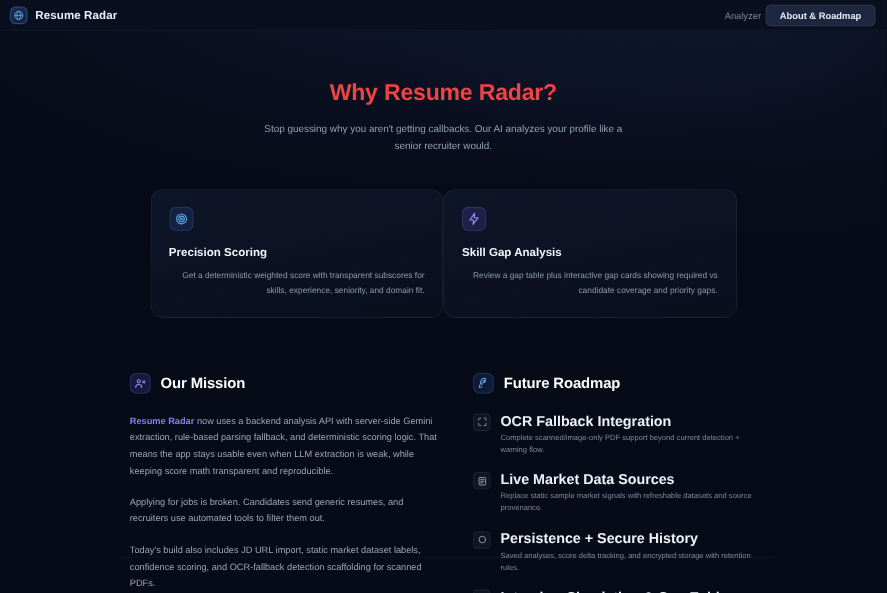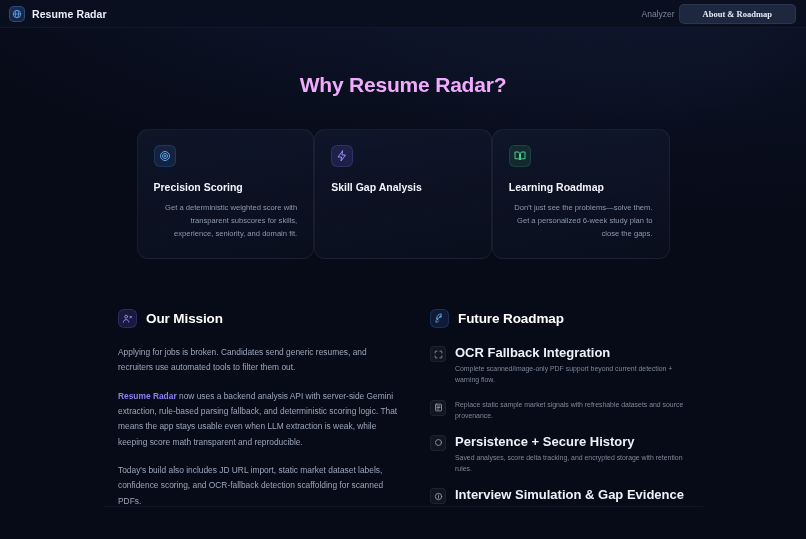--- a/index.html
+++ b/index.html
@@ -36,29 +36,29 @@
   .brand-name {
     font-size:10.5px; font-weight:bold; color:#e9eef8; letter-spacing:.1px;
   }
   .nav { margin-left:auto; display:flex; align-items:center; gap:0; }
   .nav-link {
     font-size:8.5px; color:#7b8699; padding:3px 4px;
     cursor:pointer; white-space:nowrap;
   }
   .nav-pill {
     font-size:8.5px; color:#e4eaf5; font-weight:bold;
-    padding:4px 23px; border-radius:5px;
+    padding:4px 12px; border-radius:5px;
     background:#1e2740; border:1px solid rgba(255,255,255,0.07);
-    cursor:pointer; white-space:nowrap;font-family:Liberation Serif, serif;
+    cursor:pointer; white-space:nowrap;
   }
 
   
   .hero { text-align:center; padding-top:45px; }
   .hero h1 {
-    font-size:21px; font-weight:bold; color:#f0abfc; letter-spacing:-.2px;
+    font-size:21px; font-weight:bold; color:#ef4444; letter-spacing:-.2px;
   }
   .hero p {
     margin:13px auto 0; max-width:340px;
     font-size:9px; line-height:1.65; color:#93a0b5;
   }
 
   
   .cards {
     display:flex; 
     margin:32px auto 0; width:533px;
@@ -144,20 +144,21 @@
     <span class="brand-name">Resume Radar</span>
   </div>
   <div class="nav">
     <span class="nav-link">Analyzer</span>
     <span class="nav-pill">About &amp; Roadmap</span>
   </div>
 </div>
 
 <div class="hero">
   <h1>Why Resume Radar?</h1>
+  <p>Stop guessing why you aren't getting callbacks. Our AI analyzes your profile like a senior recruiter would.</p>
 </div>
 
 <div class="cards">
 
   <div class="card">
     <div class="card-icon ic-blue">
       <svg width="12" height="12" viewBox="0 0 24 24" fill="none" stroke="#5fa4e8" stroke-width="2">
         <circle cx="12" cy="12" r="9"></circle>
           <circle cx="12" cy="12" r="5"></circle>
           <circle cx="12" cy="12" r="1.6"></circle>
@@ -167,52 +168,43 @@
     <p>Get a deterministic weighted score with transparent subscores for skills, experience, seniority, and domain fit.</p>
   </div>
 
   <div class="card">
     <div class="card-icon ic-purple">
       <svg width="12" height="12" viewBox="0 0 24 24" fill="none" stroke="#9b8dfa" stroke-width="2" stroke-linejoin="round" stroke-linecap="round">
         <path d="M13 2L4 14h7l-1 8 9-12h-7l1-8z"></path>
       </svg>
     </div>
     <h3>Skill Gap Analysis</h3>
-  </div>
-
-  <div class="card">
-    <div class="card-icon ic-green">
-      <svg width="12" height="12" viewBox="0 0 24 24" fill="none" stroke="#51c98e" stroke-width="2" stroke-linejoin="round">
-        <path d="M2 4h6a3 3 0 013 3v13a2.5 2.5 0 00-2.5-2.5H2z"></path>
-        <path d="M22 4h-6a3 3 0 00-3 3v13a2.5 2.5 0 012.5-2.5H22z"></path>
-      </svg>
-    </div>
-    <h3>Learning Roadmap</h3>
-    <p>Don't just see the problems—solve them. Get a personalized 6-week study plan to close the gaps.</p>
-  </div>
+    <p>Review a gap table plus interactive gap cards showing required vs candidate coverage and priority gaps.</p>
+  </div>
+
 
 </div>
 
 <div class="lower">
 
   <div class="col-mission">
     <div class="sec-head">
       <span class="sec-icon ic-purple">
         <svg width="11" height="11" viewBox="0 0 24 24" fill="none" stroke="#9b8dfa" stroke-width="2" stroke-linecap="round" stroke-linejoin="round">
           <circle cx="9" cy="8" r="3.2"></circle>
           <path d="M3 20c0-3.3 2.7-5.5 6-5.5s6 2.2 6 5.5"></path>
           <path d="M17 7l4 4M21 7l-4 4"></path>
         </svg>
       </span>
       <h2>Our Mission</h2>
     </div>
-    <p class="mission-p">Applying for jobs is broken. Candidates send generic resumes, and recruiters use automated tools to filter them out.</p>
     <p class="mission-p">
       <span class="accent">Resume Radar</span><span> now uses a backend analysis API with server-side Gemini extraction, rule-based parsing fallback, and deterministic scoring logic. That means the app stays usable even when LLM extraction is weak, while keeping score math transparent and reproducible.</span>
     </p>
+    <p class="mission-p">Applying for jobs is broken. Candidates send generic resumes, and recruiters use automated tools to filter them out.</p>
     <p class="mission-p">Today's build also includes JD URL import, static market dataset labels, confidence scoring, and OCR-fallback detection scaffolding for scanned PDFs.</p>
   </div>
 
   <div class="col-roadmap">
     <div class="sec-head">
       <span class="sec-icon ic-blue">
         <svg width="11" height="11" viewBox="0 0 24 24" fill="none" stroke="#5fa4e8" stroke-width="2" stroke-linecap="round" stroke-linejoin="round">
           <path d="M5 15c-1 2-1 5-1 5s3 0 5-1"></path>
           <path d="M9 15l-3-3c0-6 4-10 10-10 0 6-4 10-10 10z"></path>
           <circle cx="14" cy="8" r="1.6"></circle>
@@ -234,20 +226,21 @@
     </div>
 
     <div class="rm-item">
       <span class="rm-icon">
         <svg width="9" height="9" viewBox="0 0 24 24" fill="none" stroke="#94a1b5" stroke-width="2.2" stroke-linecap="round" stroke-linejoin="round">
           <rect x="4" y="3" width="16" height="18" rx="2"></rect>
           <path d="M8 8h8M8 12h8M8 16h5"></path>
         </svg>
       </span>
       <div>
+        <div class="rm-title">Live Market Data Sources</div>
         <div class="rm-desc">Replace static sample market signals with refreshable datasets and source provenance.</div>
       </div>
     </div>
 
     <div class="rm-item">
       <span class="rm-icon">
         <svg width="9" height="9" viewBox="0 0 24 24" fill="none" stroke="#94a1b5" stroke-width="2.2" stroke-linecap="round" stroke-linejoin="round">
           <circle cx="12" cy="12" r="8"></circle>
         </svg>
       </span>

